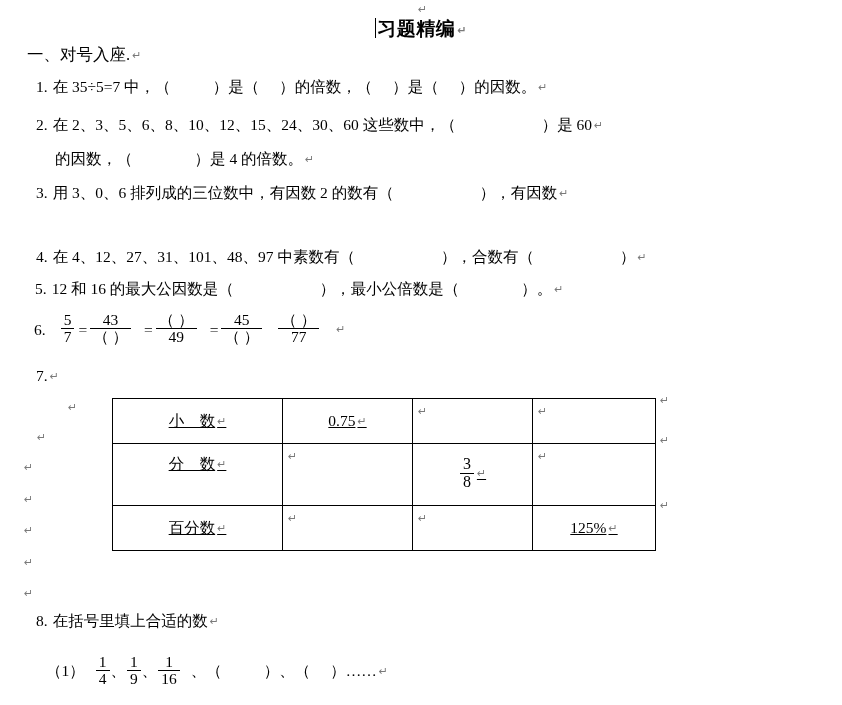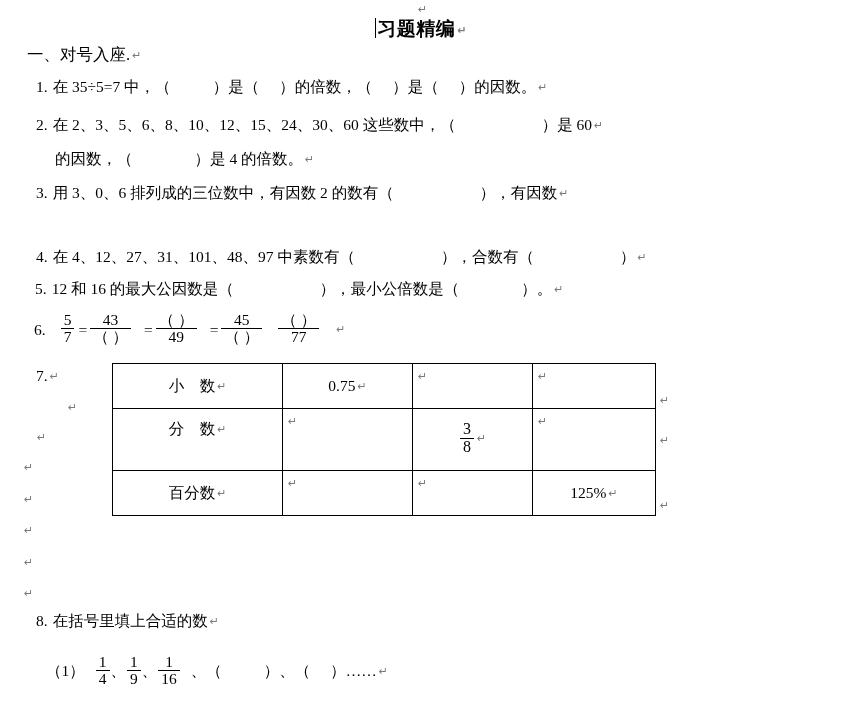--- a/index.html
+++ b/index.html
@@ -209,21 +209,21 @@
   </div>
 
   <div class="pil" style="left:68px; top:402px;">↵</div>
   <div class="pil" style="left:37px; top:432px;">↵</div>
   <div class="pil" style="left:24px; top:462px;">↵</div>
   <div class="pil" style="left:24px; top:494px;">↵</div>
   <div class="pil" style="left:24px; top:525px;">↵</div>
   <div class="pil" style="left:24px; top:557px;">↵</div>
   <div class="pil" style="left:24px; top:588px;">↵</div>
 
-  <table class="tbl" style="left:112px; top:363px; width:543px;">
+  <table class="tbl" style="left:112px; top:398px; width:543px;text-decoration:underline;">
     <colgroup>
       <col style="width:170px;">
       <col style="width:130px;">
       <col style="width:120px;">
       <col style="width:123px;">
     </colgroup>
     <tbody>
       <tr style="height:45px;">
         <td class="lbl">
           <span>小　数</span><span class="pil-inline">↵</span>

